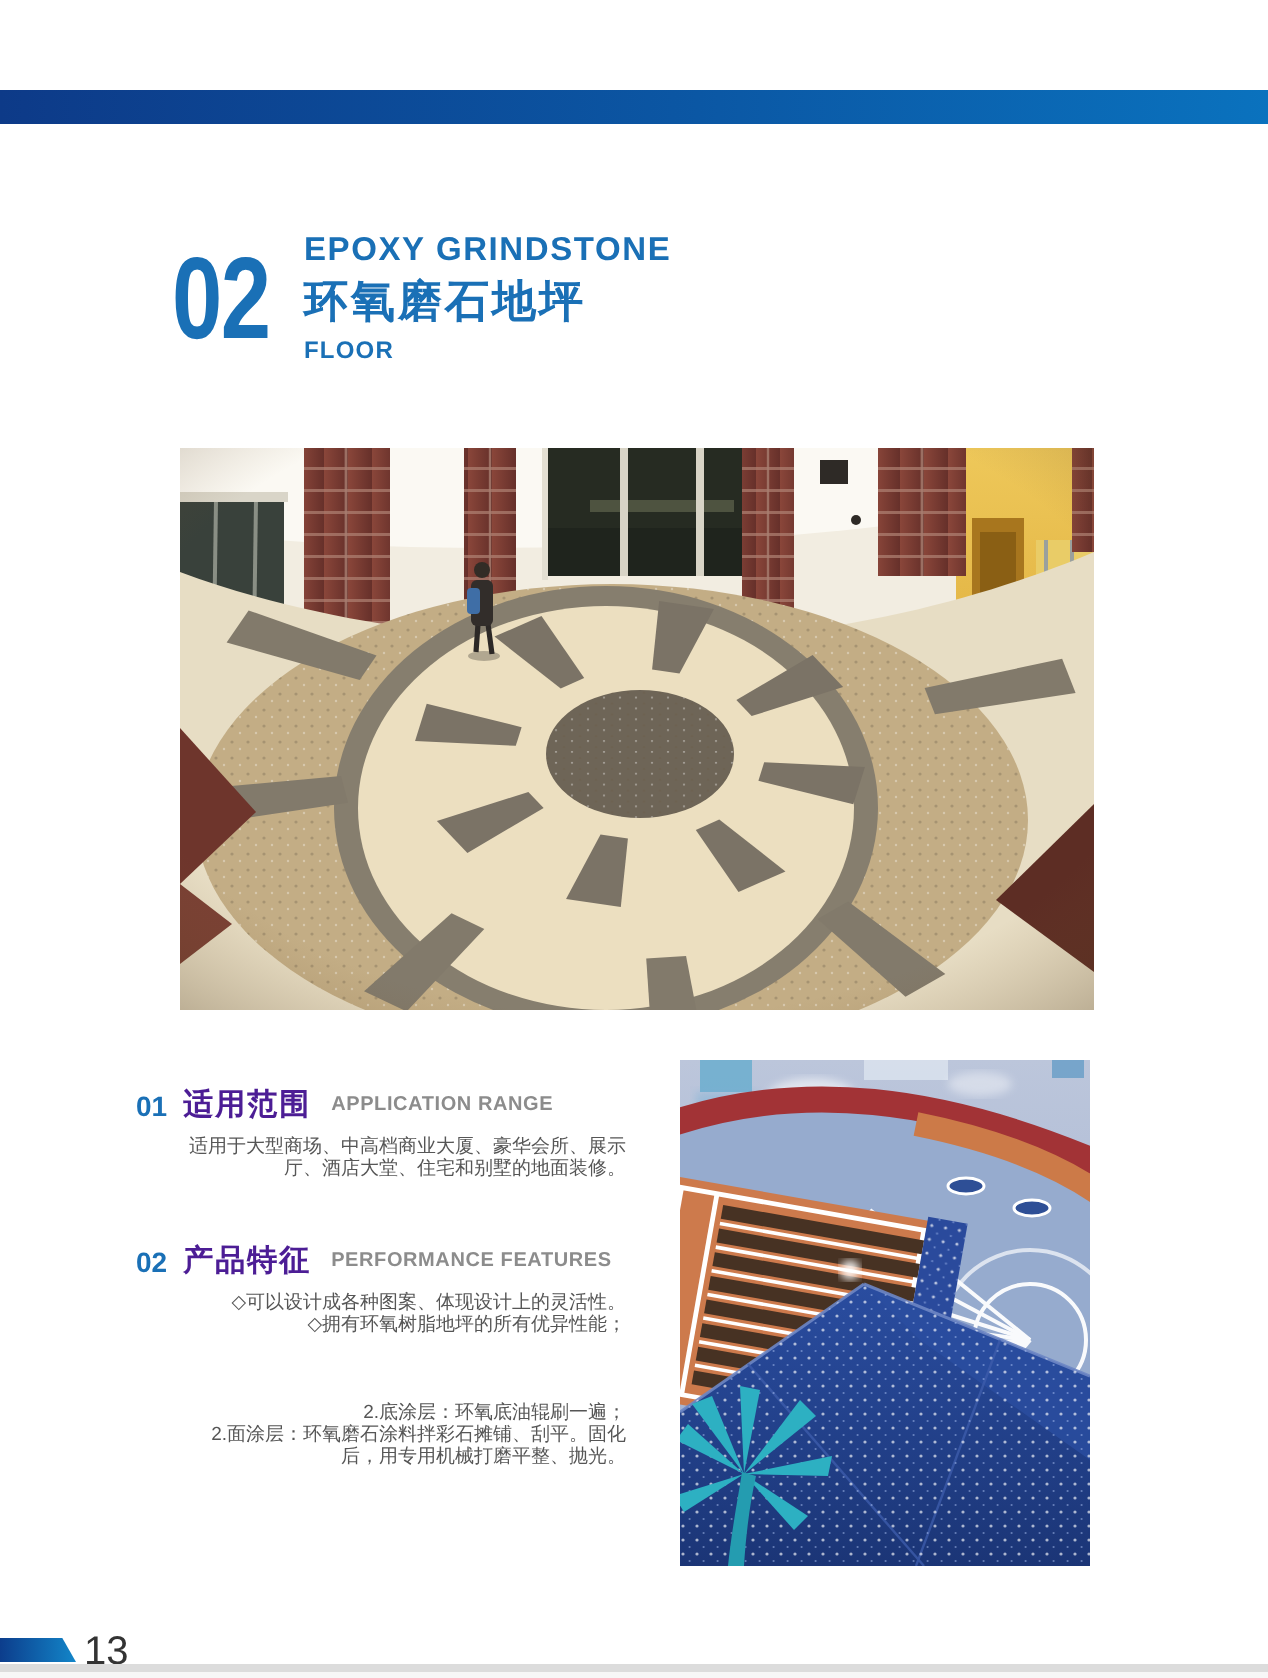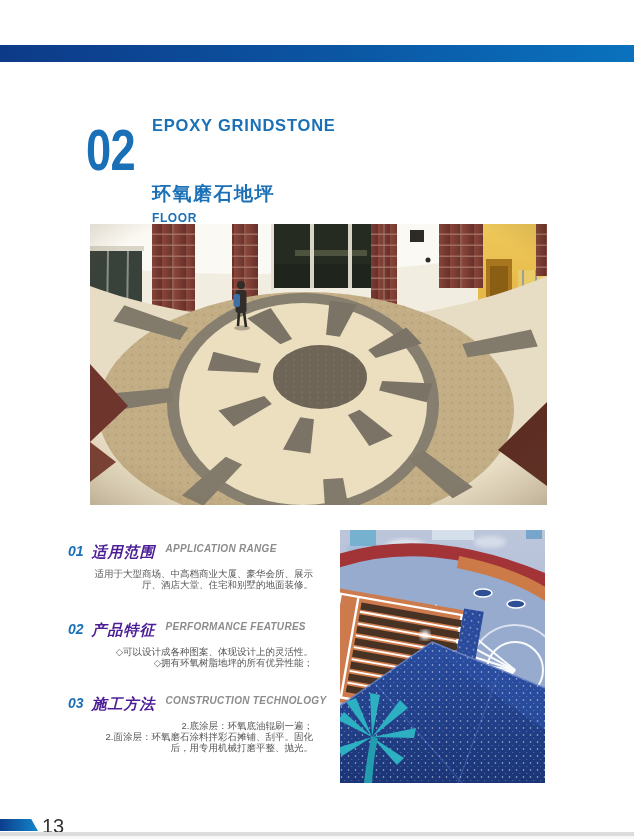--- a/index.html
+++ b/index.html
@@ -10,30 +10,30 @@
   }
   .abs{position:absolute;}
   
   #top-bar{left:0;top:45px;width:634px;height:17px;
     background:linear-gradient(90deg,#0d3a88 0%,#0b57a4 55%,#0a72be 100%);}
   
   #hdr-num{left:86px;top:121px;font-size:58px;line-height:1;font-weight:800;
     color:#1a70b6;transform:scaleX(.78);transform-origin:left top;letter-spacing:-1px;}
   #hdr-titles{left:152px;top:116px;color:#1a70b6;}
   #hdr-en{font-size:16.5px;font-weight:bold;letter-spacing:.8px;line-height:19px;}
-  #hdr-zh{font-size:19px;font-weight:bold;letter-spacing:1.5px;line-height:31px;margin-top:43px;}
+  #hdr-zh{font-size:22px;font-weight:bold;letter-spacing:1.5px;line-height:31px;}
   #hdr-floor{font-size:12px;font-weight:bold;letter-spacing:.6px;line-height:19px;}
   
   #photo-main{left:90px;top:224px;width:457px;height:281px;overflow:hidden;}
   #photo-detail{left:340px;top:530px;width:205px;height:253px;overflow:hidden;}
   #photo-main svg,#photo-detail svg{display:block;}
   
   .section{left:68px;width:280px;}
   #sec-0{top:543px;} #sec-1{top:621px;} #sec-2{top:695px;}
-  .sec-head{display:flex;align-items:flex-start;font-style:italic;}
+  .sec-head{display:flex;align-items:center;}
   .sec-num{font-size:14px;font-weight:800;color:#1a70b6;}
   .sec-zh{font-size:15px;font-weight:bold;color:#4c1d95;margin-left:8px;letter-spacing:1px;}
   .sec-en{font-size:10px;font-weight:bold;color:#8c8c8c;margin-left:10px;letter-spacing:.3px;}
   .sec-body{margin-left:21px;margin-top:6px;width:224px;font-size:9.5px;
     color:#565656;line-height:11px;letter-spacing:0;text-align:right;}
   
   #footer-tab{left:0;top:819px;width:38px;height:12px;
     background:linear-gradient(90deg,#0c3d8c,#1386c9);
     clip-path:polygon(0 0,82% 0,100% 100%,0 100%);}
   #footer-page{left:42px;top:815px;font-size:20px;color:#333333;}
@@ -183,25 +183,20 @@
     <span class="sec-zh">产品特征</span>
     <span class="sec-en">PERFORMANCE FEATURES</span>
   </div>
   <div class="sec-body">
     <div>◇可以设计成各种图案、体现设计上的灵活性。</div>
     <div>◇拥有环氧树脂地坪的所有优异性能；</div>
   </div>
 </div>
 
 <div class="abs section" id="sec-2">
-  <div class="sec-head">
-    <span class="sec-num">03</span>
-    <span class="sec-zh">施工方法</span>
-    <span class="sec-en">CONSTRUCTION TECHNOLOGY</span>
-  </div>
   <div class="sec-body">
     <div>2.底涂层：环氧底油辊刷一遍；</div>
     <div>2.面涂层：环氧磨石涂料拌彩石摊铺、刮平。固化后，用专用机械打磨平整、抛光。</div>
   </div>
 </div>
 
 <div class="abs" id="photo-detail">
 <svg width="205" height="253" viewBox="0 0 205 253" xmlns="http://www.w3.org/2000/svg">
   <defs>
     <linearGradient id="lav" x1="0" y1="0" x2="0" y2="1">

